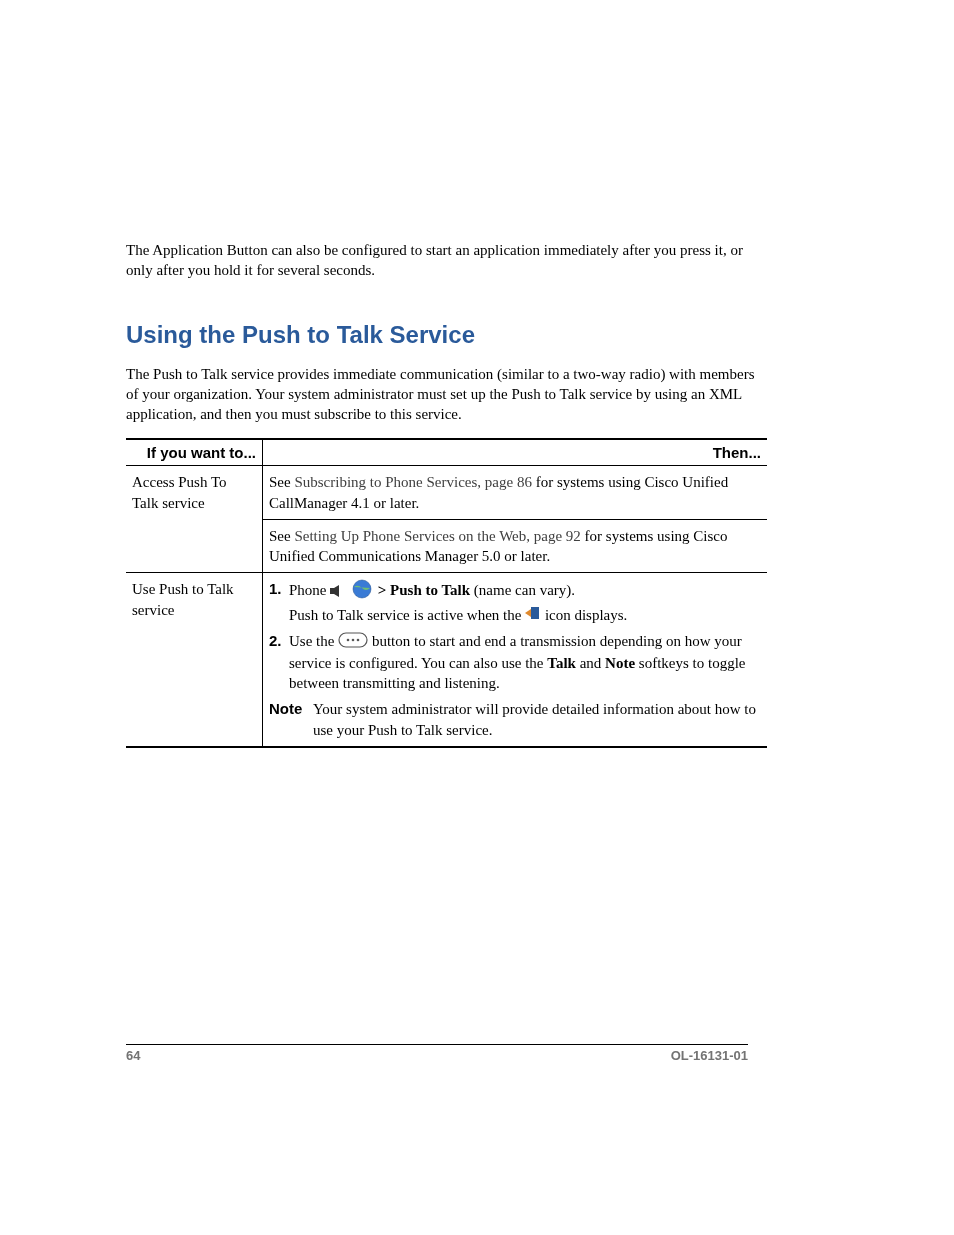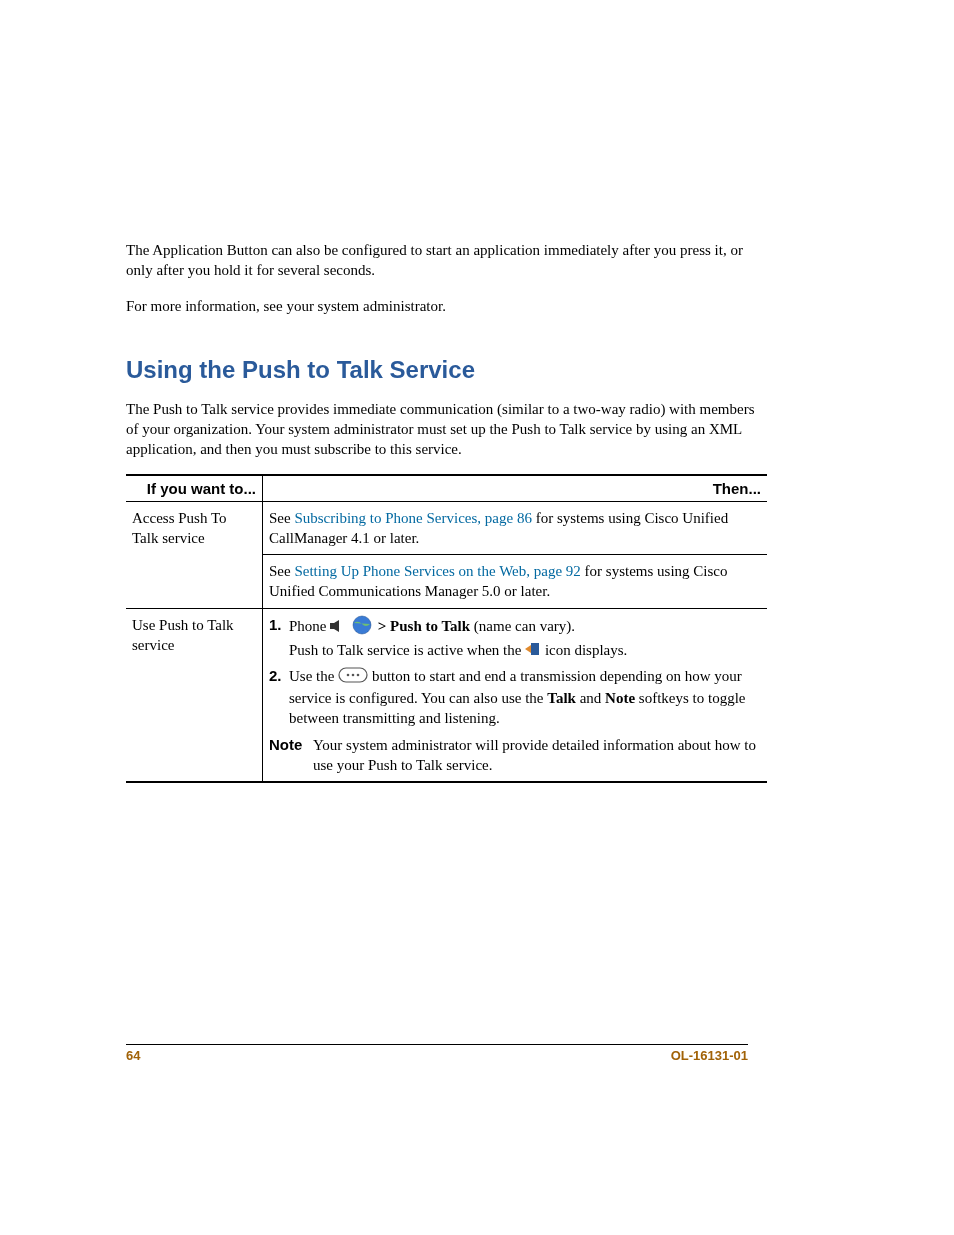--- a/index.html
+++ b/index.html
@@ -50,21 +50,21 @@
     line-height: 1.35;
   }
   table.proc-table tr.lastrow td {
     border-bottom: 2px solid #000;
   }
   .col-left {
     width: 124px;
     border-right: 1px solid #000;
   }
   .link {
-    color: #0369a1;
+    color: #404040;
   }
   .step {
     display: flex;
     margin-bottom: 4px;
   }
   .step-num {
     font-family: Arial, Helvetica, sans-serif;
     font-weight: bold;
     width: 20px;
     flex-shrink: 0;
@@ -86,39 +86,38 @@
     bottom: 172px;
     left: 126px;
     right: 126px;
     border-top: 1px solid #000;
     padding-top: 3px;
     display: flex;
     justify-content: space-between;
     font-family: Arial, Helvetica, sans-serif;
     font-weight: bold;
     font-size: 13px;
-    color: #a16207;
+    color: #737373;
   }
   .inline-icon {
     display: inline-block;
     vertical-align: middle;
   }
   svg.speaker-icon { width: 16px; height: 12px; }
   svg.globe-icon { width: 24px; height: 20px; }
   svg.ptt-active-icon { width: 16px; height: 16px; }
   svg.talk-button-icon { width: 30px; height: 16px; }
   b { font-weight: bold; }
 </style>
 </head>
 <body>
 
 <div class="page">
 
   <p class="body-text">The Application Button can also be configured to start an application immediately after you press it, or only after you hold it for several seconds.</p>
-  <p class="body-text">For more information, see your system administrator.</p>
 
   <h2 class="section-heading">Using the Push to Talk Service</h2>
 
   <p class="body-text">The Push to Talk service provides immediate communication (similar to a two-way radio) with members of your organization. Your system administrator must set up the Push to Talk service by using an XML application, and then you must subscribe to this service.</p>
 
   <table class="proc-table">
     <tbody>
         <tr>
       <th class="col-left">If you want to...</th>
       <th>Then...</th>

